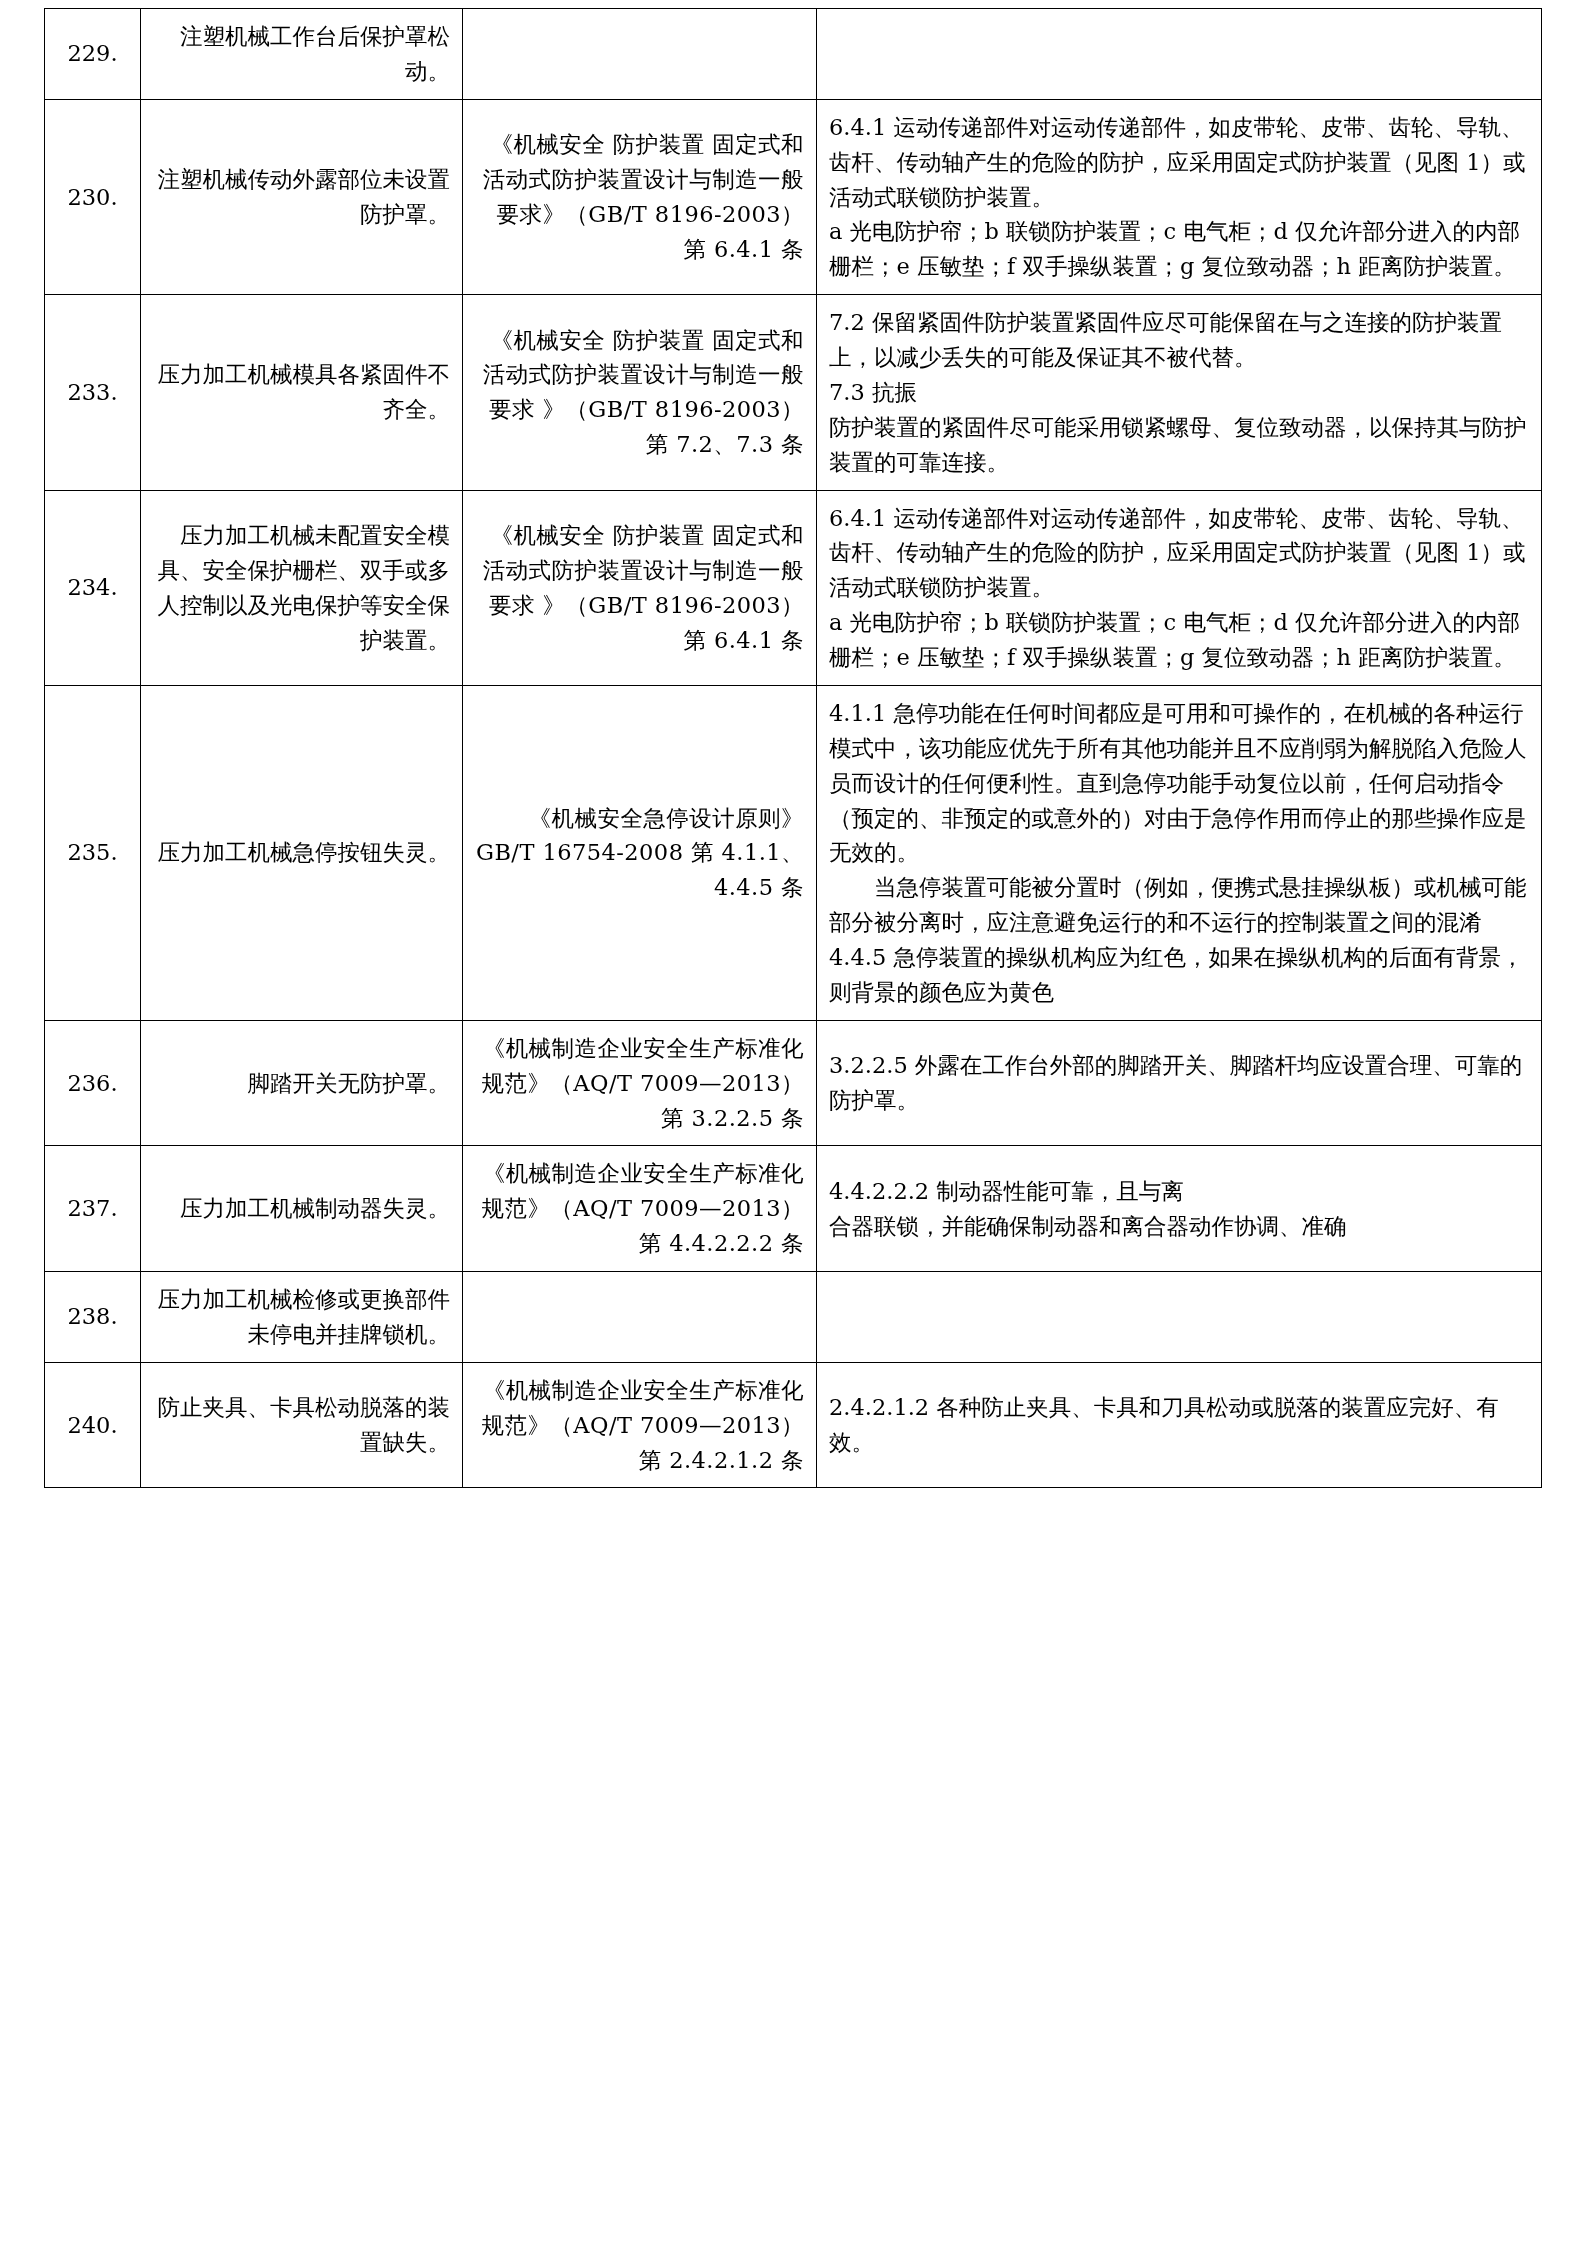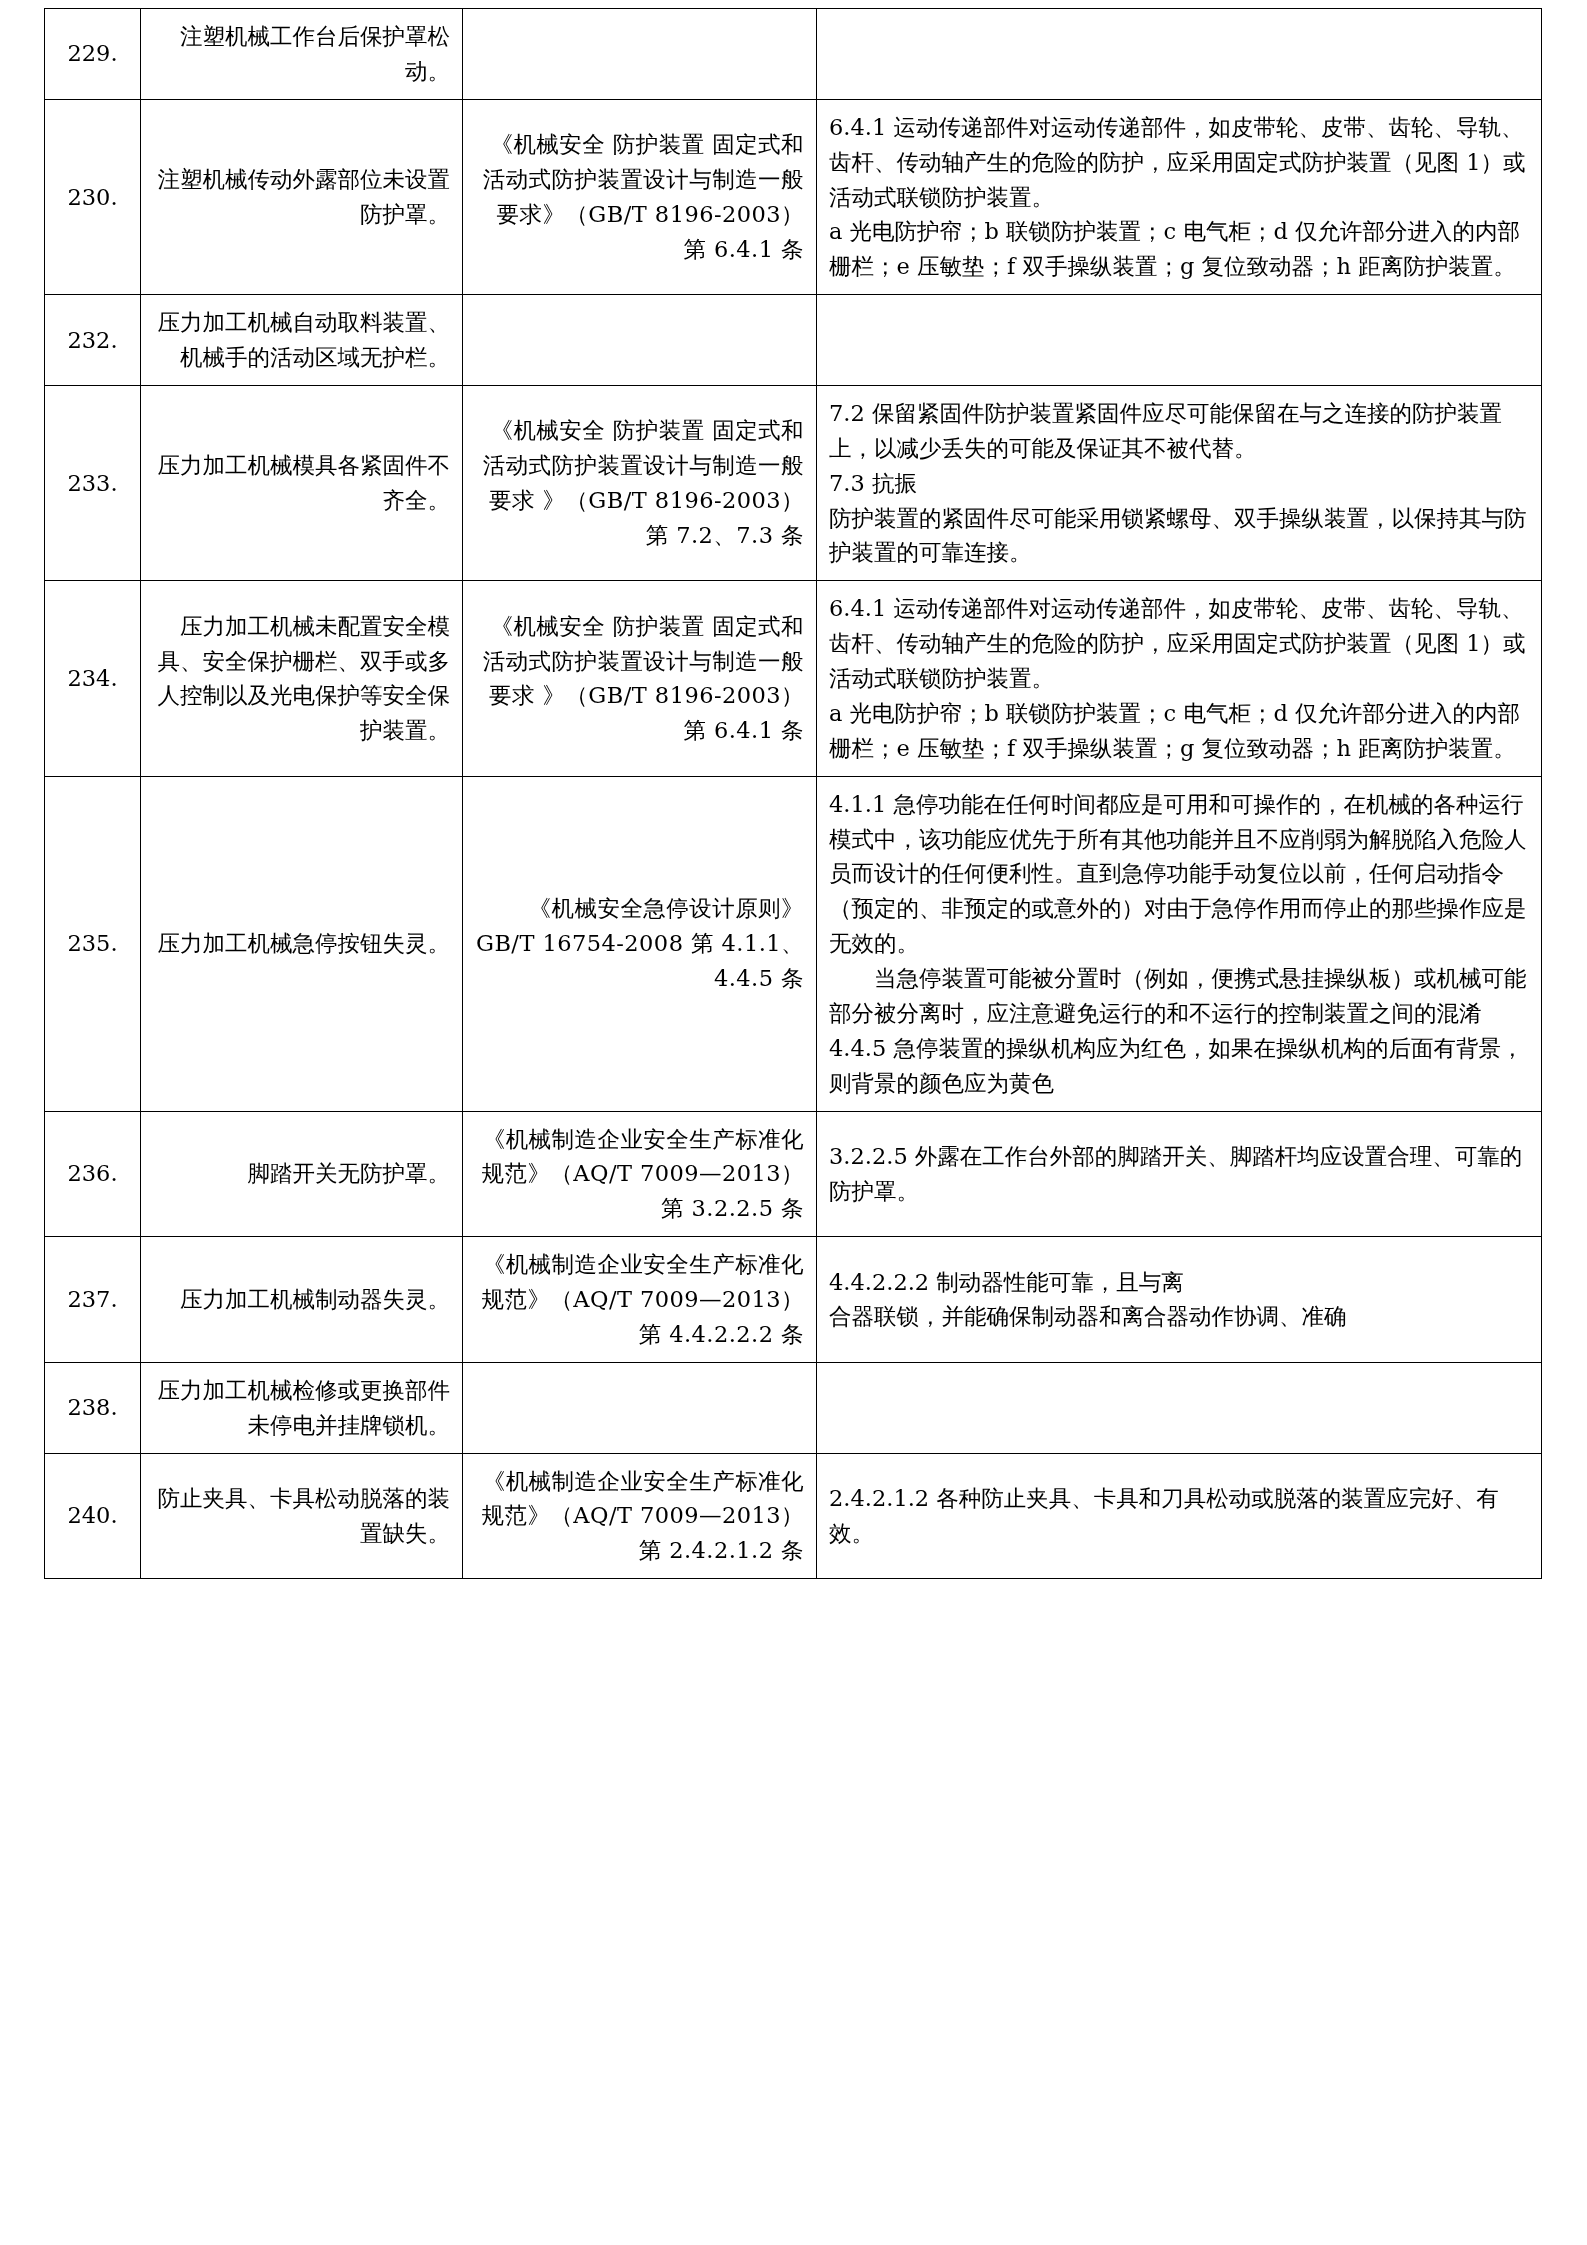--- a/index.html
+++ b/index.html
@@ -81,35 +81,29 @@
           <td class="item">注塑机械传动外露部位未设置防护罩。</td>
           <td class="std">
             <span class="ln sp">《机械安全 防护装置 固定式和活动式防护装置设计与制造一般要求》（GB/T 8196-2003）第 6.4.1 条</span>
           </td>
           <td class="req">
             <span class="ln">6.4.1 运动传递部件对运动传递部件，如皮带轮、皮带、齿轮、导轨、齿杆、传动轴产生的危险的防护，应采用固定式防护装置（见图 1）或活动式联锁防护装置。</span>
             <span class="ln">a 光电防护帘；b 联锁防护装置；c 电气柜；d 仅允许部分进入的内部栅栏；e 压敏垫；f 双手操纵装置；g 复位致动器；h 距离防护装置。</span>
           </td>
         </tr>
         <tr>
-          <td class="num">232.</td>
-          <td class="item">压力加工机械自动取料装置、机械手的活动区域无护栏。</td>
-          <td class="std"></td>
-          <td class="req"></td>
-        </tr>
-        <tr>
           <td class="num">233.</td>
           <td class="item">压力加工机械模具各紧固件不齐全。</td>
           <td class="std">
             <span class="ln sp">《机械安全 防护装置 固定式和活动式防护装置设计与制造一般要求 》（GB/T 8196-2003）第 7.2、7.3 条</span>
           </td>
           <td class="req">
             <span class="ln">7.2 保留紧固件防护装置紧固件应尽可能保留在与之连接的防护装置上，以减少丢失的可能及保证其不被代替。</span>
             <span class="ln">7.3 抗振</span>
-            <span class="ln">防护装置的紧固件尽可能采用锁紧螺母、双手操纵装置，以保持其与防护装置的可靠连接。</span>
+            <span class="ln">防护装置的紧固件尽可能采用锁紧螺母、复位致动器，以保持其与防护装置的可靠连接。</span>
           </td>
         </tr>
         <tr>
           <td class="num">234.</td>
           <td class="item">压力加工机械未配置安全模具、安全保护栅栏、双手或多人控制以及光电保护等安全保护装置。</td>
           <td class="std">
             <span class="ln sp">《机械安全 防护装置 固定式和活动式防护装置设计与制造一般要求 》（GB/T 8196-2003）第 6.4.1 条</span>
           </td>
           <td class="req">
             <span class="ln">6.4.1 运动传递部件对运动传递部件，如皮带轮、皮带、齿轮、导轨、齿杆、传动轴产生的危险的防护，应采用固定式防护装置（见图 1）或活动式联锁防护装置。</span>

